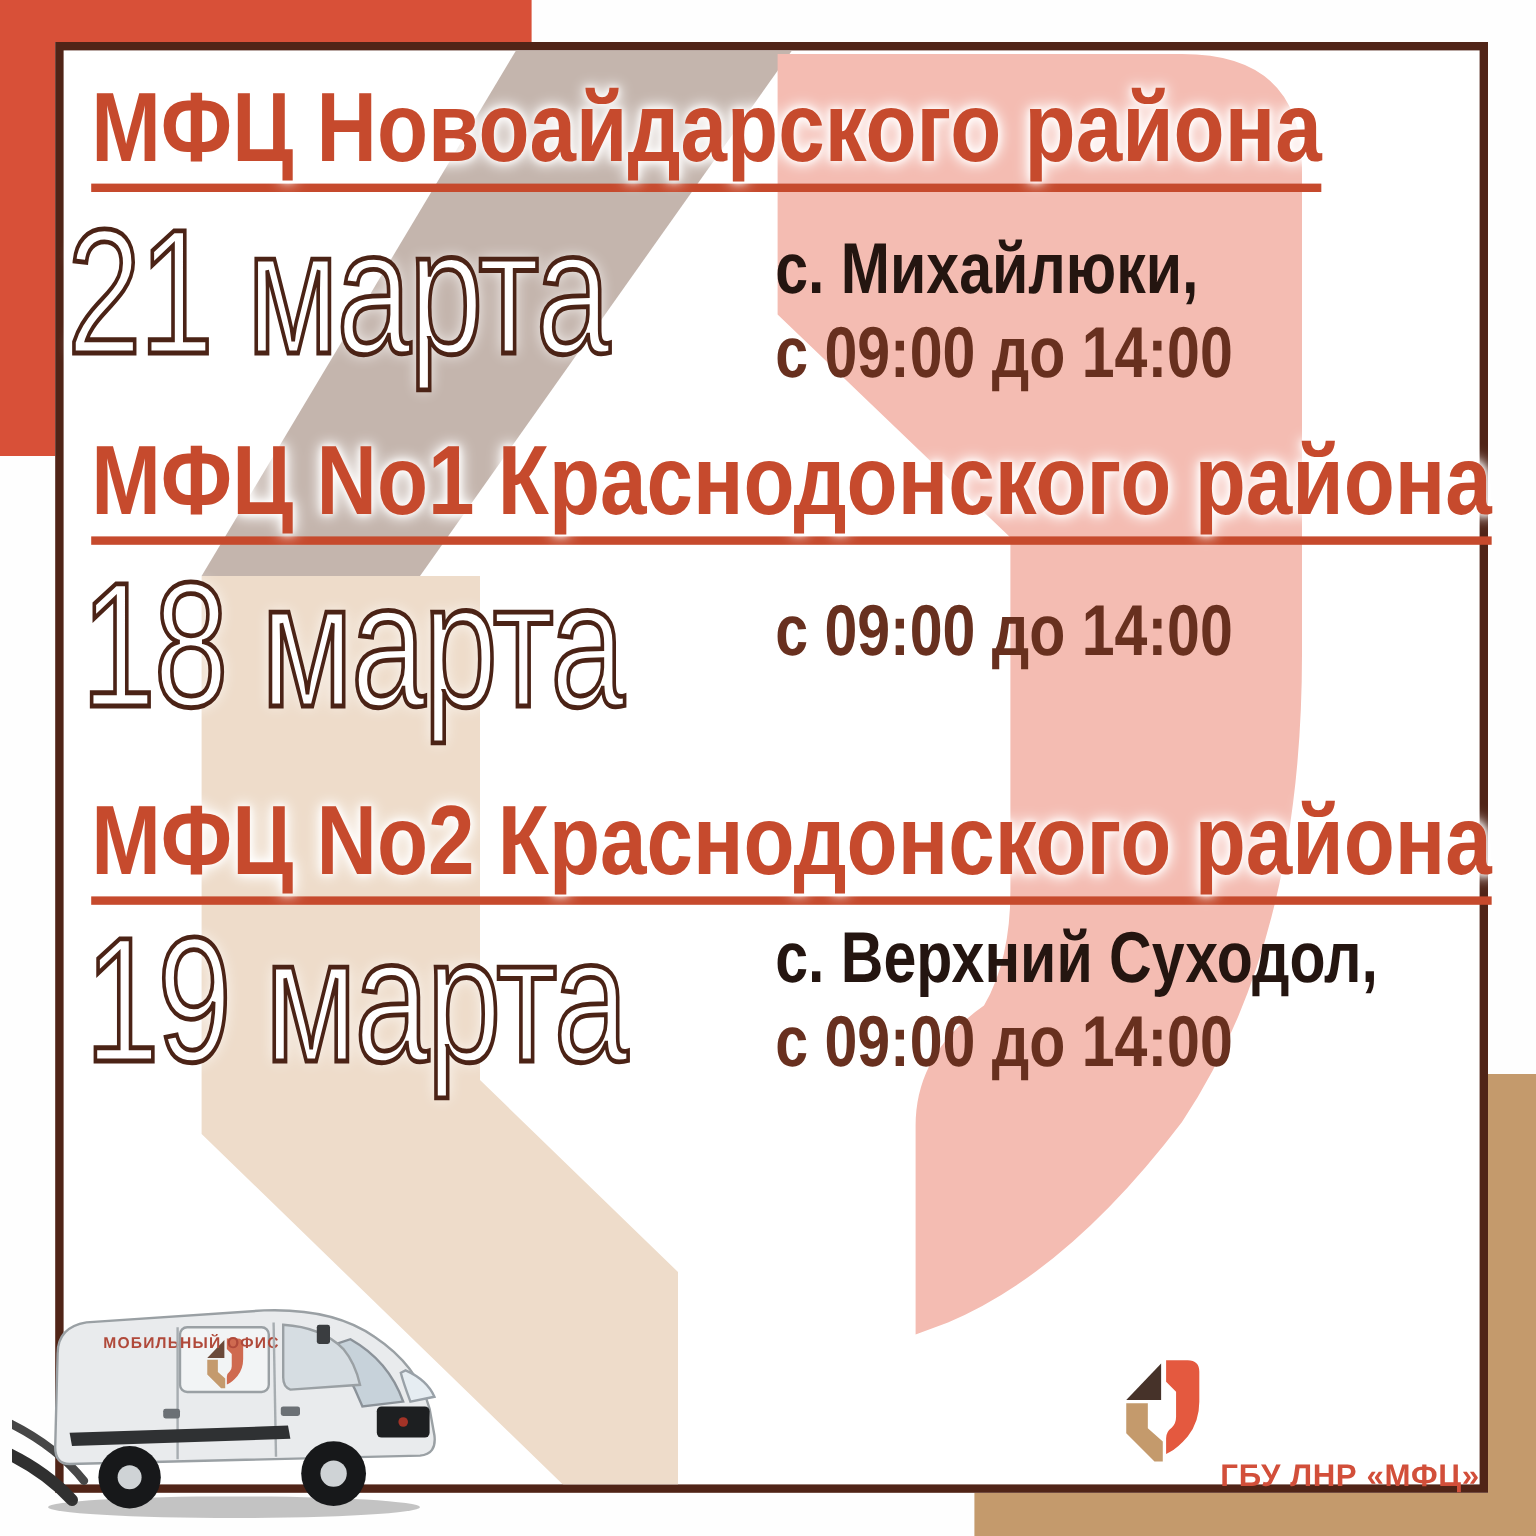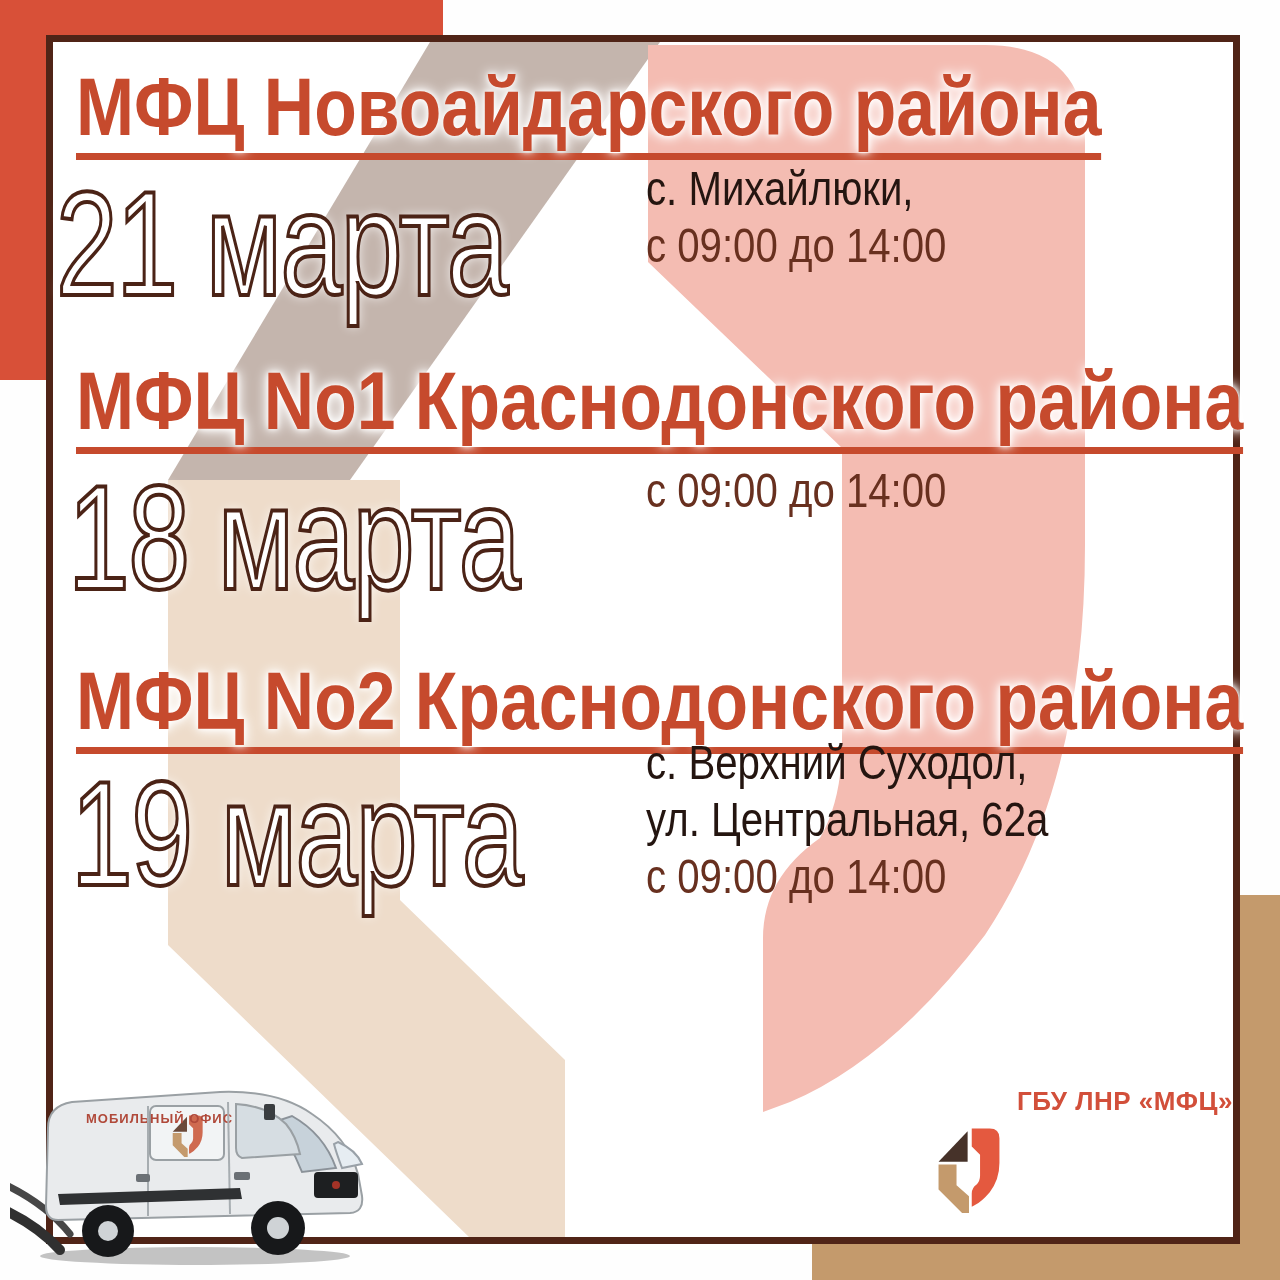--- a/index.html
+++ b/index.html
@@ -18,29 +18,29 @@
   .glyph{position:absolute;left:0;top:0;width:1180px;height:1195px;}
   .section-title{position:absolute;z-index:3;font-weight:700;font-size:82px;line-height:1;
        color:var(--accent);white-space:nowrap;}
   .section-title .t{display:inline-block;transform:scaleX(.85);transform-origin:0 0;
        border-bottom:7px solid currentColor;padding-bottom:5px;
        text-shadow:0 0 6px #fff,0 0 12px #fff,0 0 16px #fff;}
   .date{position:absolute;z-index:3;font-weight:400;font-size:148px;line-height:1;color:#fff;
        white-space:nowrap;-webkit-text-stroke:4px var(--date_outline);
        text-shadow:0 0 14px rgba(255,255,255,.95);}
   .date .t{display:inline-block;transform:scaleX(.75);transform-origin:0 0;letter-spacing:-2px;}
-  .addr{position:absolute;z-index:3;font-size:49px;line-height:1.16;color:var(--addr);
-       font-weight:400;white-space:nowrap;}
+  .addr{position:absolute;z-index:3;font-size:60px;line-height:1.16;color:var(--addr);
+       font-weight:700;white-space:nowrap;margin-top:29px;}
   .addr .t{display:inline-block;transform:scaleX(.82);transform-origin:0 0;}
   .addr .time{color:var(--time);}
   #title1{left:76px;top:66px;}   #date1{left:56px;top:170px;}  #addr1{left:646px;top:160px;}
   #title2{left:76px;top:360px;}  #date2{left:68px;top:464px;}  #addr2{left:646px;top:462px;}
   #title3{left:76px;top:660px;}  #date3{left:71px;top:760px;}  #addr3{left:646px;top:734px;}
   .van{left:10px;top:1076px;width:392px;height:202px;z-index:4;}
-  .org{left:933px;top:1100px;width:300px;height:145px;z-index:4;display:flex;align-items:flex-start;}
+  .org{left:933px;top:1100px;width:300px;height:145px;z-index:4;display:flex;align-items:flex-end;}
   .org-text{margin-left:12px;margin-top:-14px;font-weight:700;font-size:26px;color:#d24f3a;
        letter-spacing:.5px;white-space:nowrap;}
 </style>
 </head>
 <body>
 
 <div class="abs red-square"></div>
 <div class="abs tan-rect"></div>
 
 <div class="abs card">
@@ -74,21 +74,20 @@
 </div>
 
 <div class="section-title" id="title3">
   <span class="t">МФЦ No2 Краснодонского района</span>
 </div>
 <div class="date" id="date3">
   <span class="t">19 марта</span>
 </div>
 <div class="addr" id="addr3">
   <div><span class="t">с. Верхний Суходол,</span></div>
-  <div><span class="t">ул. Центральная, 62а</span></div>
   <div><span class="t time">с 09:00 до 14:00</span></div>
 </div>
 
 <svg class="abs van" viewBox="0 0 392 202" aria-hidden="false">
   <path d="M-6,108 Q36,128 60,158" fill="none" stroke="#474747" stroke-width="7" stroke-linecap="round"></path>
   <path d="M-6,134 Q28,150 50,174" fill="none" stroke="#303030" stroke-width="10" stroke-linecap="round"></path>
   <ellipse cx="185" cy="180" rx="155" ry="9" fill="rgba(60,60,60,.30)"></ellipse>
   <path d="M38,52 Q38,30 62,26 L210,16 Q268,14 302,38 Q338,62 348,98 L352,120 Q354,136 340,137 L48,144 Q36,144 36,130 Z" fill="#e9ebed" stroke="#9aa0a4" stroke-width="2"></path>
   <path d="M282,40 Q314,58 326,92 L292,96 Q280,66 264,46 Z" fill="#c7d2da" stroke="#8b9299" stroke-width="2"></path>
   <path d="M226,28 Q258,30 276,48 Q286,60 290,78 L232,82 Q226,80 226,72 Z" fill="#d6dde2" stroke="#9aa0a4" stroke-width="2"></path>

